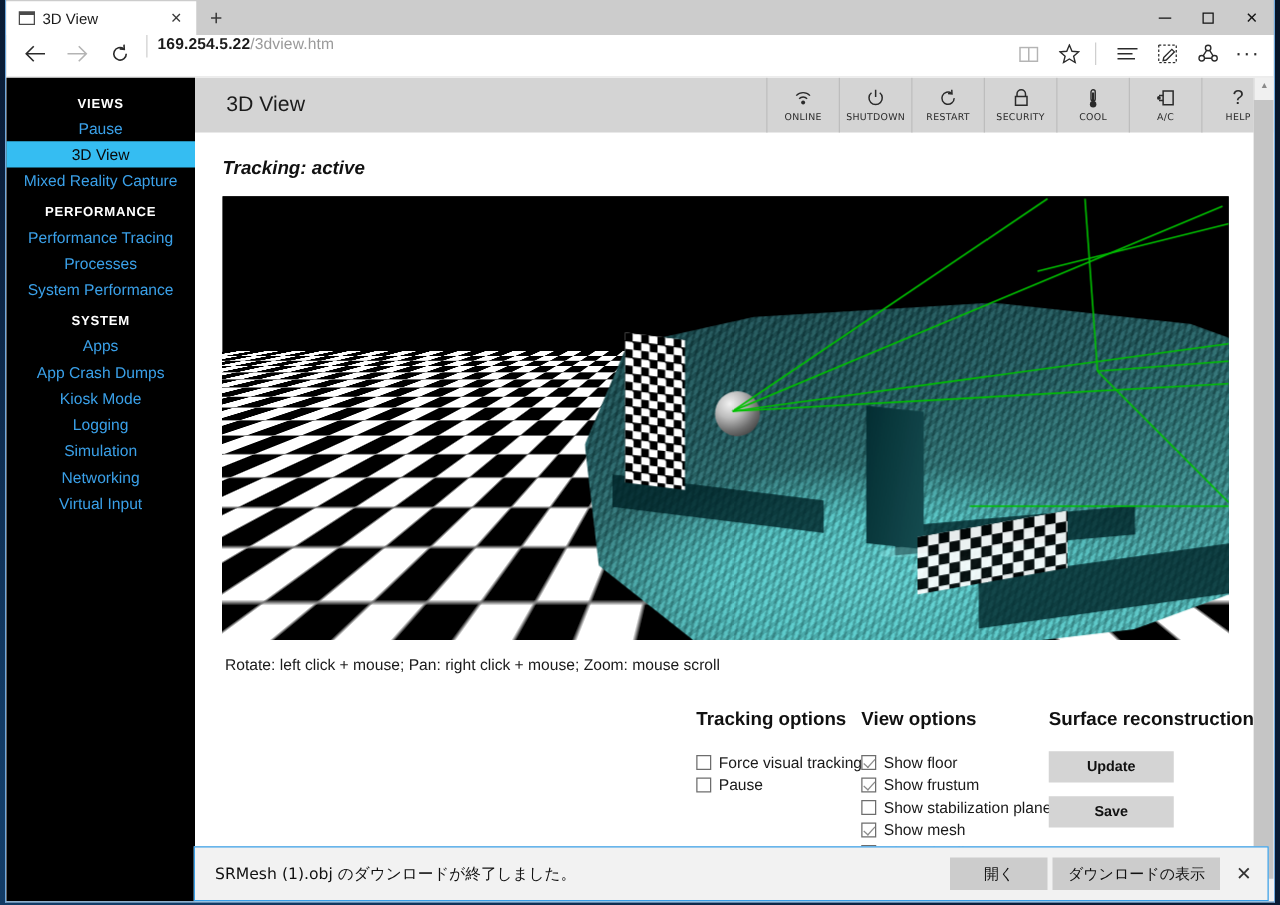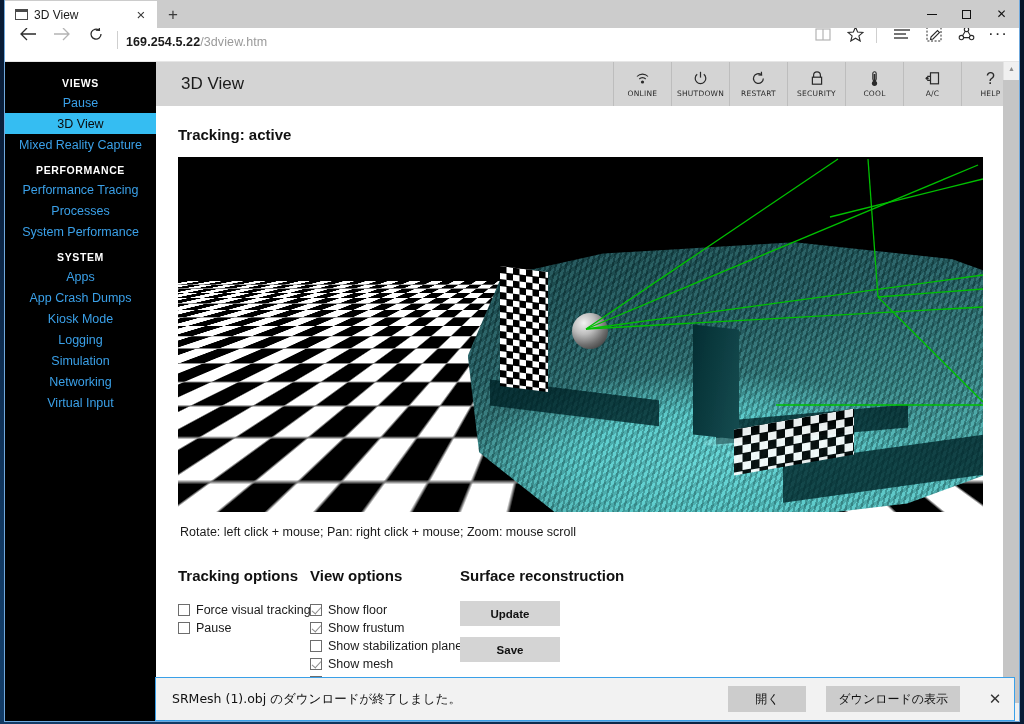--- a/index.html
+++ b/index.html
@@ -52,22 +52,22 @@
   }
   .winbtn {
     width: 35px; height: 28px; display: flex;
     align-items: center; justify-content: center;
     font-size: 12px; color: #111;
   }
   .winbtn .glyph-min { width: 10px; height: 1px; background: #111; }
   .winbtn .glyph-max { width: 9px; height: 9px; border: 1px solid #111; }
   
   .navbar {
-    height: 34px; background: #ffffff; display: flex; align-items: flex-end;
-    padding: 12px 6px; flex: 0 0 34px; border-bottom: 1px solid #e6e6e6;
+    height: 34px; background: #ffffff; display: flex; align-items: flex-start;
+    padding: 0 6px; flex: 0 0 34px; border-bottom: 1px solid #e6e6e6;
   }
   .navbtn {
     width: 34px; height: 30px; display: flex; align-items: center;
     justify-content: center; color: #2b2b2b;
   }
   .navbtn.dim { color: #b4b4b4; }
   .navsep { width: 1px; height: 18px; background: #cfcfcf; margin: 0 8px 0 4px; }
   .address {
     flex: 1; font-size: 12.5px; color: #9a9a9a; letter-spacing: .1px;
     white-space: nowrap; overflow: hidden;
@@ -111,21 +111,21 @@
   .statbtn {
     width: 58px; border-left: 1px solid #bdbdbd;
     display: flex; flex-direction: column; align-items: center;
     justify-content: center; gap: 2px; color: #2a2a2a;
   }
   .statbtn .sicon { height: 17px; display: flex; align-items: center; }
   .statbtn .slabel { font-size: 7.5px; letter-spacing: .25px;
                      font-family: "DejaVu Sans", sans-serif; }
   .pagebody { padding: 20px 0 0 22px; }
   .trackstatus { font-size: 15px; font-weight: 700; color: #111;
-                 margin-bottom: 14px; }
+                 margin-bottom: 14px; font-style: italic; }
   
   .viewport {
     width: 805px; height: 355px; background: #000;
     position: relative; overflow: hidden;
   }
   .sky { position: absolute; inset: 0; background: #000; }
   .floorwrap {
     position: absolute; left: -60%; top: 35%; width: 220%; height: 160%;
     perspective: 210px; perspective-origin: 50% 0%;
   }
@@ -164,21 +164,21 @@
   }
   .sphere {
     position: absolute; left: 49%; top: 44%; width: 36px; height: 36px;
     border-radius: 50%;
     background: radial-gradient(circle at 33% 28%, #f2f2f2 0%, #bdbdbd 32%,
                                 #6e6e6e 62%, #1f1f1f 100%);
   }
   .frustum { position: absolute; inset: 0; pointer-events: none; }
   .hint { font-size: 12.5px; color: #1a1a1a; margin: 13px 0 0 2px; }
   
-  .optcols { display: flex; margin-top: 28px; }
+  .optcols { display: flex; margin-top: 28px; justify-content: flex-end; }
   .optcol-a { width: 132px; }
   .optcol-b { width: 150px; }
   .optcol-c { width: 180px; }
   .opthead { font-size: 15px; font-weight: 700; color: #111; margin-bottom: 17px;
              white-space: nowrap; }
   .optrow { display: flex; align-items: center; gap: 6px; height: 17px;
             margin-bottom: 1px; font-size: 12.5px; color: #1a1a1a;
             white-space: nowrap; }
   .cbx { width: 12px; height: 12px; border: 1px solid #6d6d6d;
          background: #fff; flex: 0 0 12px; position: relative; }
@@ -200,21 +200,21 @@
     display: flex; flex-direction: column; align-items: center;
     justify-content: space-between; z-index: 5;
   }
   .vscroll .arr { font-size: 7px; color: #8a8a8a; padding: 3px 0; }
   .vthumb { position: absolute; right: 0; top: 18px; bottom: 18px;
             width: 16px; background: #c5c5c5; }
   
   .notify {
     position: absolute; left: 150px; right: 4px; bottom: 0px; height: 44px;
     background: #f2f2f2; border: 1px solid #3aa0e8;
-    display: flex; align-items: center; padding: 0 4px 0 16px; gap: 20px;
+    display: flex; align-items: center; padding: 0 4px 0 16px; gap: 4px;
     z-index: 20;
   }
   .notify-msg { flex: 1; font-size: 12.5px; color: #111;
                 font-family: "DejaVu Sans", sans-serif; }
   .nbtn {
     height: 26px; min-width: 78px; padding: 0 12px; background: #cccccc;
     border: none; font-size: 12px; color: #111;
     font-family: "DejaVu Sans", sans-serif;
   }
   .nclose { width: 30px; height: 30px; display: flex; align-items: center;

